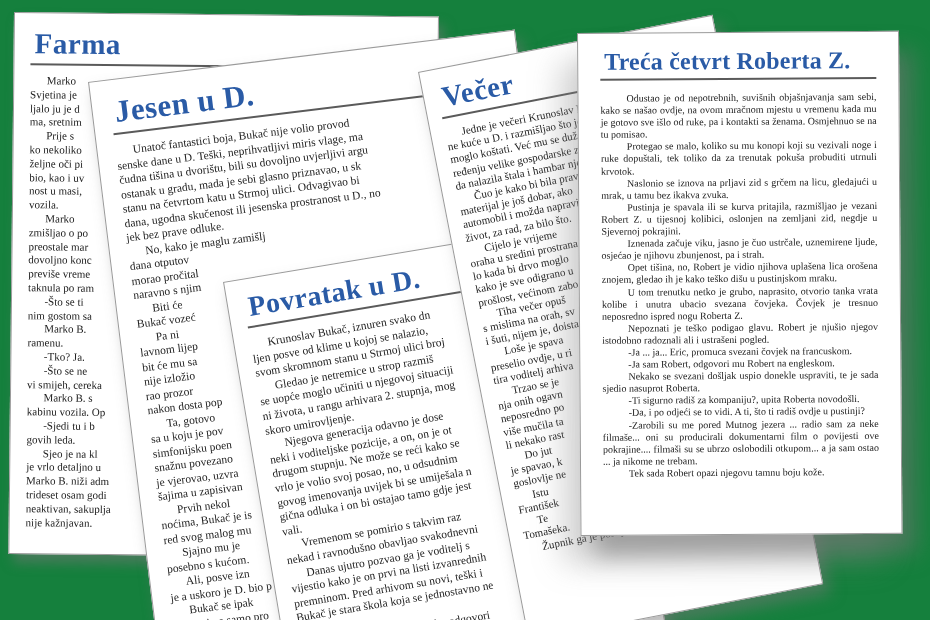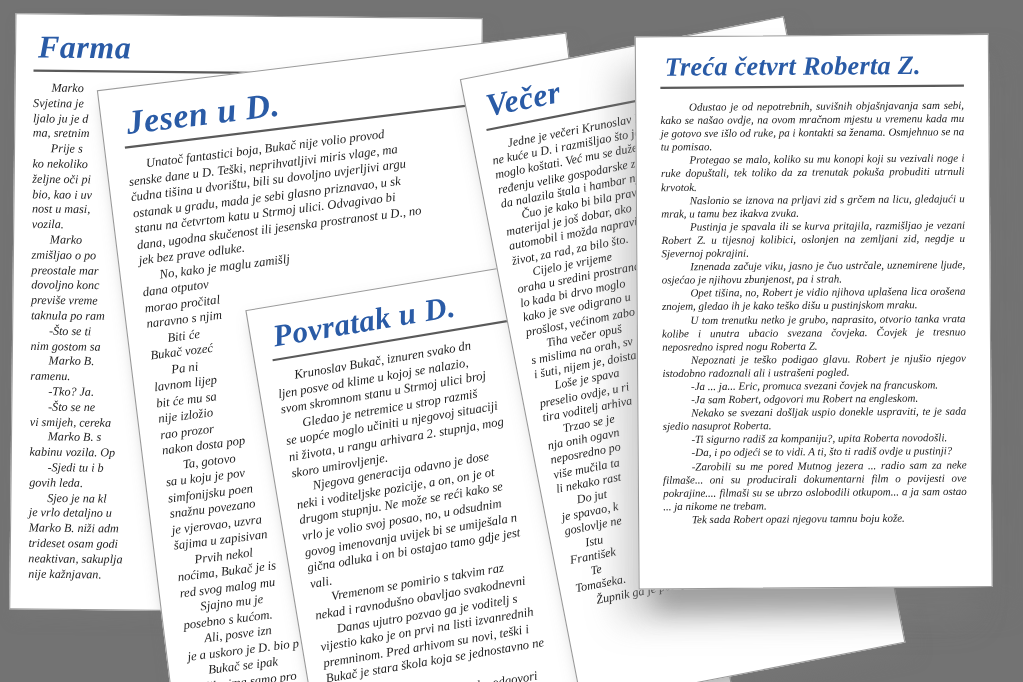--- a/index.html
+++ b/index.html
@@ -1,19 +1,18 @@
 <!DOCTYPE html>
 <html><head>
 <meta charset="utf-8">
 <style>
   html,body{margin:0;padding:0;background:#ffffff;}
   .canvas{
-    position:relative;width:930px;height:620px;overflow:hidden;background:#737373;
+    position:relative;width:930px;height:620px;overflow:hidden;background:#15803d;
     font-family:"Liberation Serif","DejaVu Serif",serif;
-    font-style:italic;
   }
   .page{
     position:absolute;background:#ffffff;border:1px solid #9a9a9a;
     box-sizing:border-box;transform-origin:top left;color:#1d1d1d;
   }
   .page h1{
     margin:0 0 3px 4px;color:#2a5ba6;font-weight:bold;
     font-family:"Liberation Serif","DejaVu Serif",serif;letter-spacing:0.5px;
   }
   .rule{height:2px;background:#5a5a5a;margin:2px 0 9px 0;}

